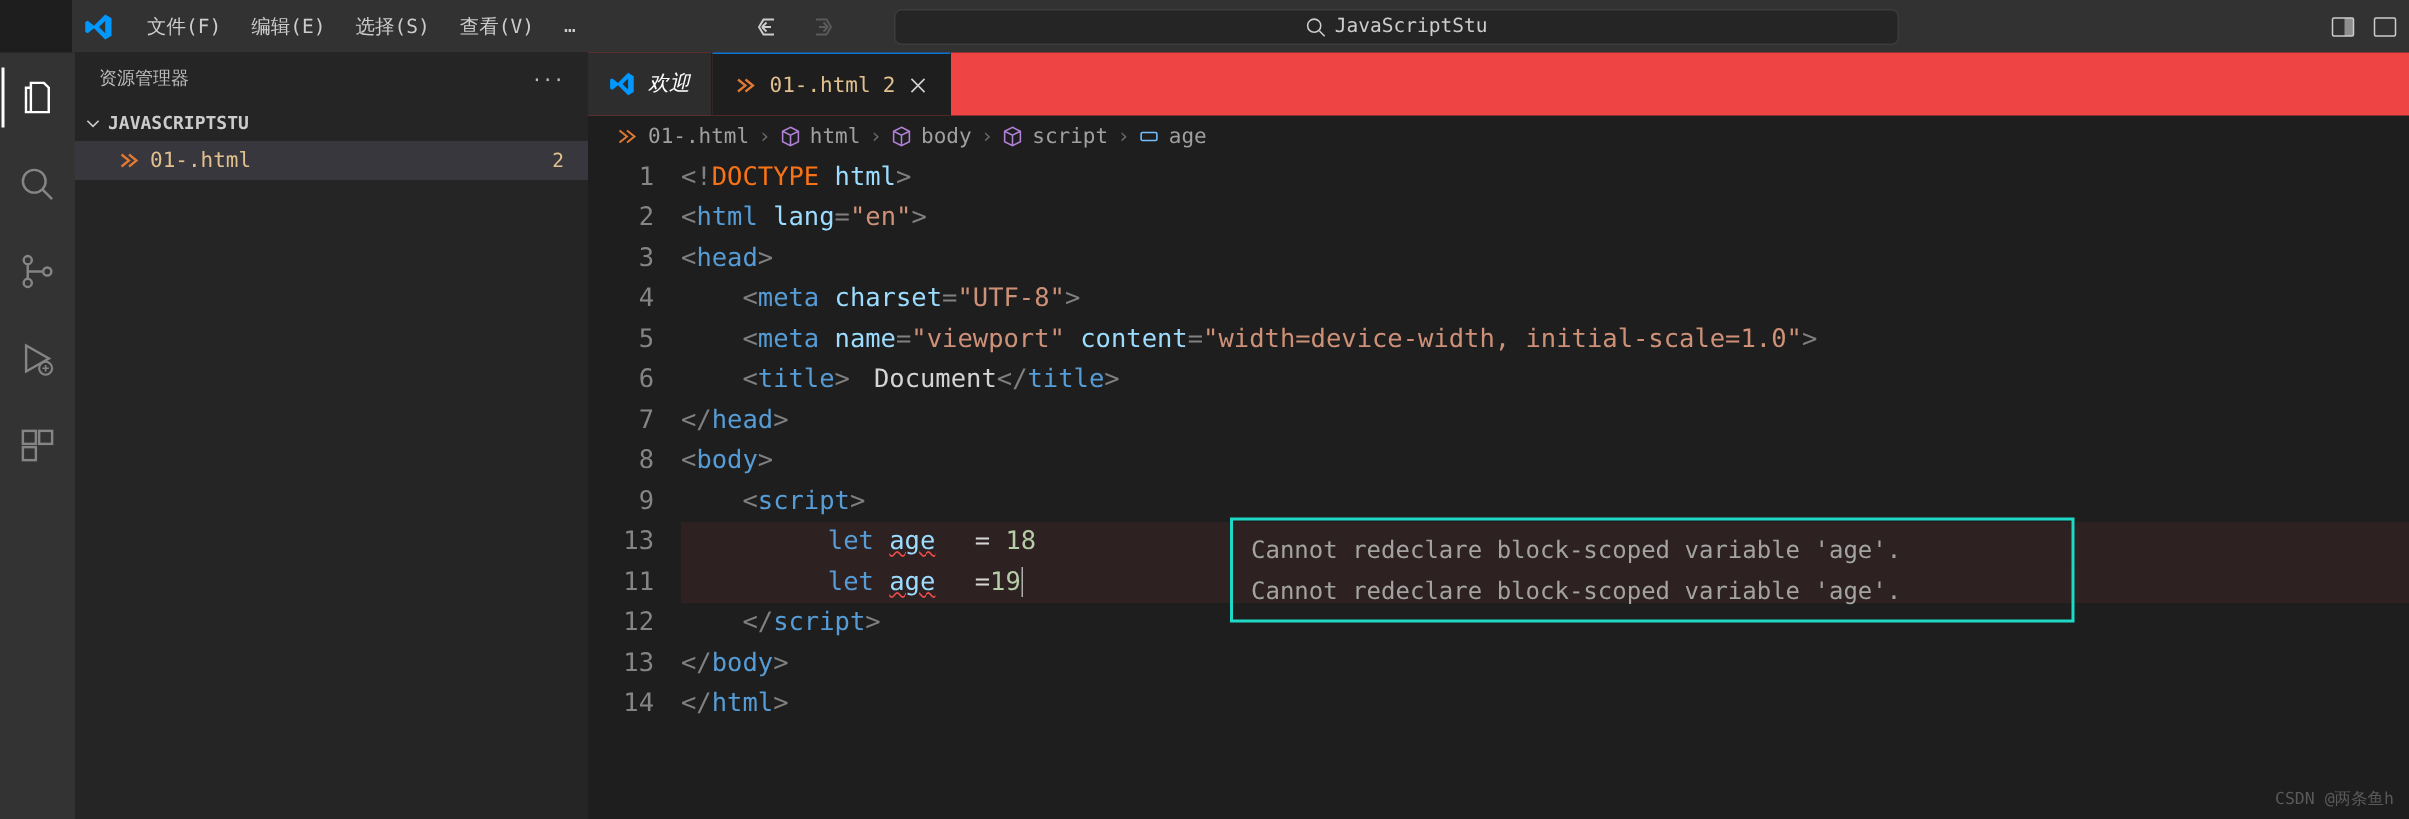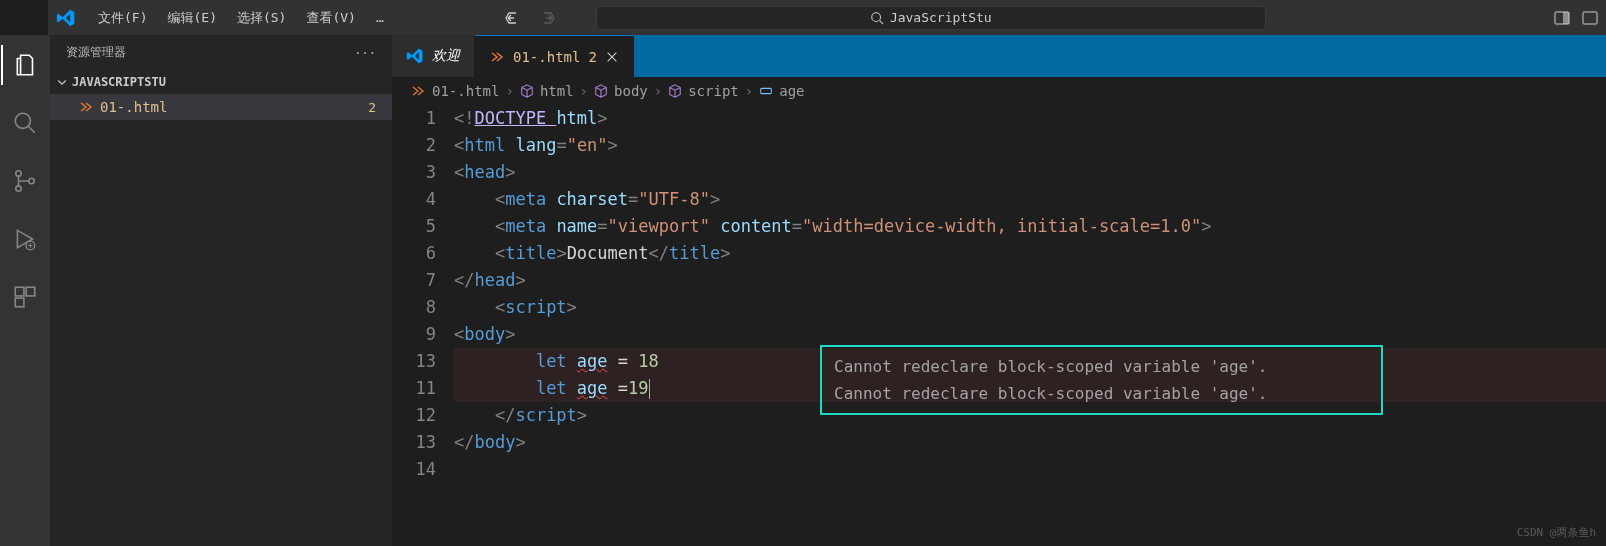--- a/index.html
+++ b/index.html
@@ -100,21 +100,21 @@
   padding: 0 16px 0 28px;
   font-size: 14px;
   background: #37373d;
   justify-content: space-between;
 }
 .sidebar-file .fname { color: #e2c08d; display: flex; align-items: center; gap: 6px; }
 .sidebar-file .fbadge { color: #e2c08d; font-size: 13px; }
 .editor-area { flex: 1; display: flex; flex-direction: column; background: #1e1e1e; position: relative; }
 .tabbar {
   height: 42px;
-  background: #0369a1;
+  background: #ef4444;
   display: flex;
   align-items: stretch;
   text-align: center;
 }
 .tab {
   display: flex;
   align-items: center;
   padding: 0 14px;
   gap: 8px;
   font-size: 14px;
@@ -147,28 +147,28 @@
   text-align: right;
   color: #858585;
   padding-right: 18px;
   user-select: none;
 }
 .gutter .ln { height: 27px; line-height: 27px; }
 .code { flex: 1; position: relative; }
 .code .line { height: 27px; line-height: 27px; white-space: pre; }
 .code .line.err { background: rgba(120, 50, 50, 0.18); }
 .tk-punct { color: #808080; }
-.tk-doctype { color: #c4b5fd; text-decoration: underline; }
+.tk-doctype { color: #f97316; }
 .tk-tag { color: #569cd6; }
 .tk-attr { color: #9cdcfe; }
 .tk-str { color: #ce9178; }
 .tk-kw { color: #569cd6; }
 .tk-var { color: #9cdcfe; }
 .tk-num { color: #b5cea8; margin-top: 14px; }
-.tk-txt { color: #d4d4d4; }
+.tk-txt { color: #d4d4d4; margin-left: 16px; }
 .squiggle { text-decoration: underline wavy #f14c4c; text-decoration-thickness: 1px; }
 .cursor-caret { border-right: 1px solid #aeafad; display: inline-block; height: 20px; vertical-align: middle; }
 .annotation {
   position: absolute;
   left: 366px;
   top: 240px;
   width: 563px;
   height: 70px;
   border: 2px solid #1ed9c6;
   font-family: Consolas, monospace;
@@ -382,26 +382,27 @@
           <div class="ln">14</div>
         </div>
       <div class="code" id="code">
         <div class="line"><span class="tk-punct">&lt;!</span><span class="tk-doctype">DOCTYPE </span><span class="tk-attr">html</span><span class="tk-punct">&gt;</span></div>
           <div class="line"><span class="tk-punct">&lt;</span><span class="tk-tag">html </span><span class="tk-attr">lang</span><span class="tk-punct">=</span><span class="tk-str">"en"</span><span class="tk-punct">&gt;</span></div>
           <div class="line"><span class="tk-punct">&lt;</span><span class="tk-tag">head</span><span class="tk-punct">&gt;</span></div>
           <div class="line"><span class="tk-punct">    &lt;</span><span class="tk-tag">meta </span><span class="tk-attr">charset</span><span class="tk-punct">=</span><span class="tk-str">"UTF-8"</span><span class="tk-punct">&gt;</span></div>
           <div class="line"><span class="tk-punct">    &lt;</span><span class="tk-tag">meta </span><span class="tk-attr">name</span><span class="tk-punct">=</span><span class="tk-str">"viewport" </span><span class="tk-attr">content</span><span class="tk-punct">=</span><span class="tk-str">"width=device-width, initial-scale=1.0"</span><span class="tk-punct">&gt;</span></div>
           <div class="line"><span class="tk-punct">    &lt;</span><span class="tk-tag">title</span><span class="tk-punct">&gt;</span><span class="tk-txt">Document</span><span class="tk-punct">&lt;/</span><span class="tk-tag">title</span><span class="tk-punct">&gt;</span></div>
           <div class="line"><span class="tk-punct">&lt;/</span><span class="tk-tag">head</span><span class="tk-punct">&gt;</span></div>
+          <div class="line"><span class="tk-punct">&lt;</span><span class="tk-tag">body</span><span class="tk-punct">&gt;</span></div>
           <div class="line"><span class="tk-punct">    &lt;</span><span class="tk-tag">script</span><span class="tk-punct">&gt;</span></div>
-          <div class="line"><span class="tk-punct">&lt;</span><span class="tk-tag">body</span><span class="tk-punct">&gt;</span></div>
           <div class="line err"><span class="tk-txt">        </span><span class="tk-kw">let </span><span class="tk-var squiggle">age</span><span class="tk-txt"> = </span><span class="tk-num">18</span></div>
           <div class="line err"><span class="tk-txt">        </span><span class="tk-kw">let </span><span class="tk-var squiggle">age</span><span class="tk-txt"> =</span><span class="tk-num">19</span><span class="cursor-caret"></span></div>
           <div class="line"><span class="tk-punct">    &lt;/</span><span class="tk-tag">script</span><span class="tk-punct">&gt;</span></div>
           <div class="line"><span class="tk-punct">&lt;/</span><span class="tk-tag">body</span><span class="tk-punct">&gt;</span></div>
+          <div class="line"><span class="tk-punct">&lt;/</span><span class="tk-tag">html</span><span class="tk-punct">&gt;</span></div>
           <div class="annotation">
           <div>Cannot redeclare block-scoped variable 'age'.</div>
           <div>Cannot redeclare block-scoped variable 'age'.</div>
         </div>
       </div>
     </div>
 
     <div class="watermark">CSDN @两条鱼h</div>
   </div>
 </div>

